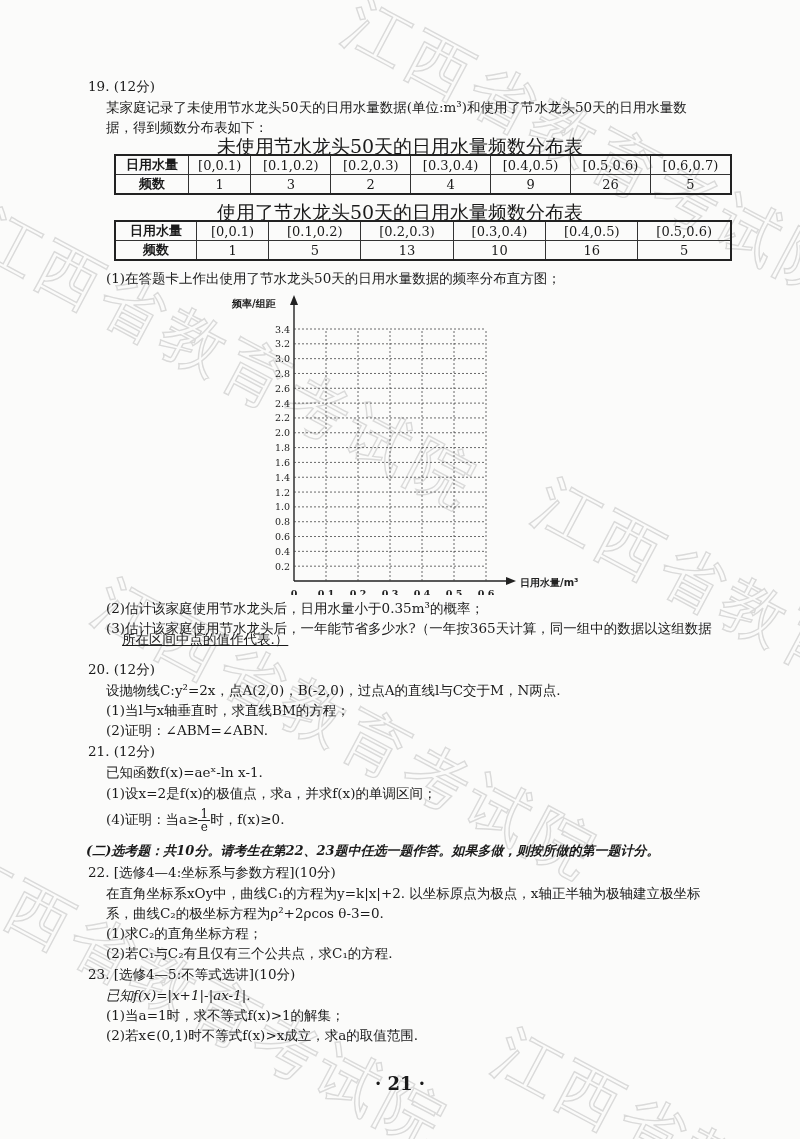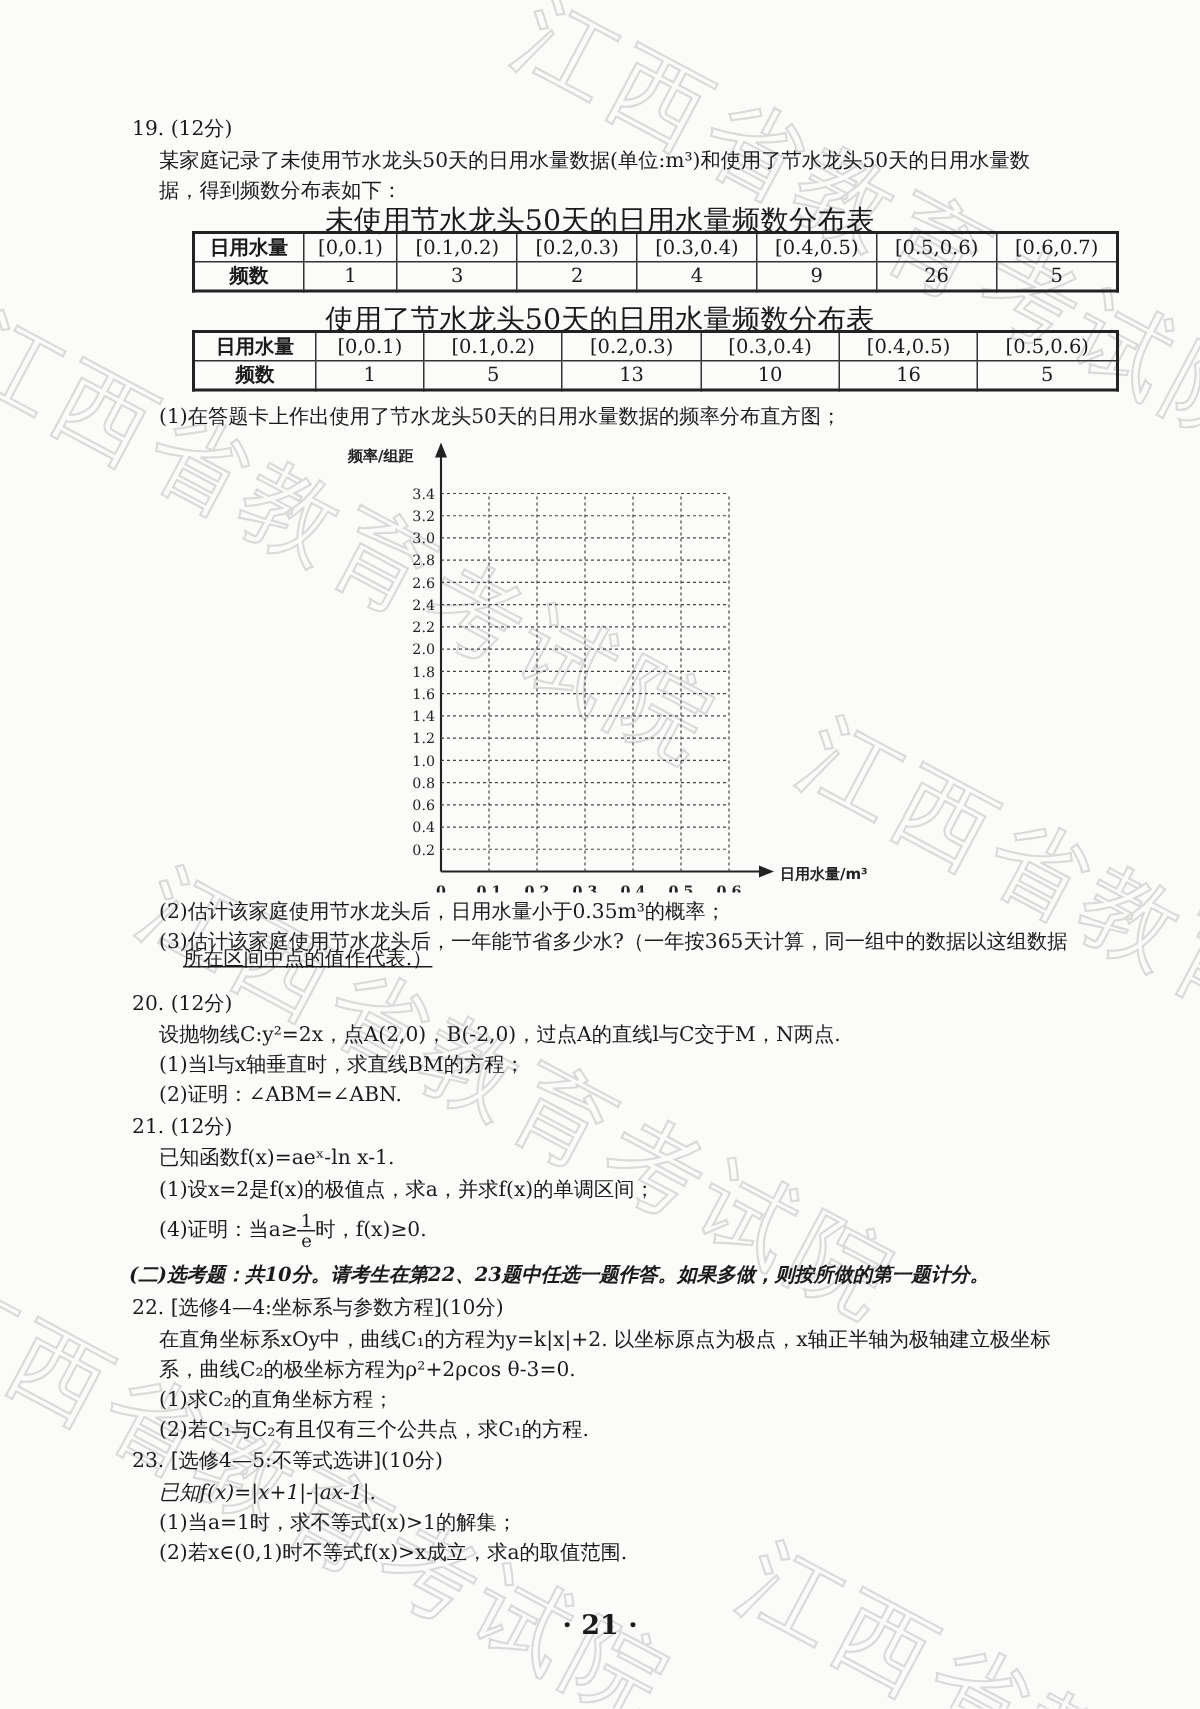--- a/index.html
+++ b/index.html
@@ -6,21 +6,21 @@
   body{width:800px;height:1139px;background:#fbfbfa;position:relative;overflow:hidden;
        font-family:"DejaVu Serif","Liberation Serif",serif;color:#1a1a1a;font-size:13.5px;}
   .wm{position:absolute;font-family:"DejaVu Sans",sans-serif;font-size:64px;color:transparent;
       -webkit-text-stroke:1.4px #cfcfcf;letter-spacing:6px;white-space:nowrap;transform-origin:left top;opacity:.75;}
   .line{position:absolute;white-space:nowrap;line-height:20px;}
   .qnum{left:88px;}
   .ind{left:106px;}
   .ind2{left:122px;}
   .bold{font-weight:bold;font-style:italic;}
   .cap{position:absolute;left:0;width:800px;text-align:center;font-size:19px;}
-  table.ft{position:absolute;border-collapse:collapse;left:128px;width:618px;border:2px solid #222;}
+  table.ft{position:absolute;border-collapse:collapse;left:114px;width:618px;border:2px solid #222;}
   table.ft td{border:1px solid #333;text-align:center;height:18px;padding:0;font-size:13px;}
   table.ft td.h{font-weight:bold;width:72px;}
   .frac{display:inline-block;vertical-align:middle;text-align:center;font-size:12px;line-height:12px;}
   .frac span{display:block;}
   .frac .n{border-bottom:1px solid #222;padding:0 2px;}
   #chart{position:absolute;left:230px;top:295px;}
   .pageno{position:absolute;top:1073px;left:0;width:800px;text-align:center;font-weight:bold;font-size:18px;}
 </style>
 </head>
 <body>

